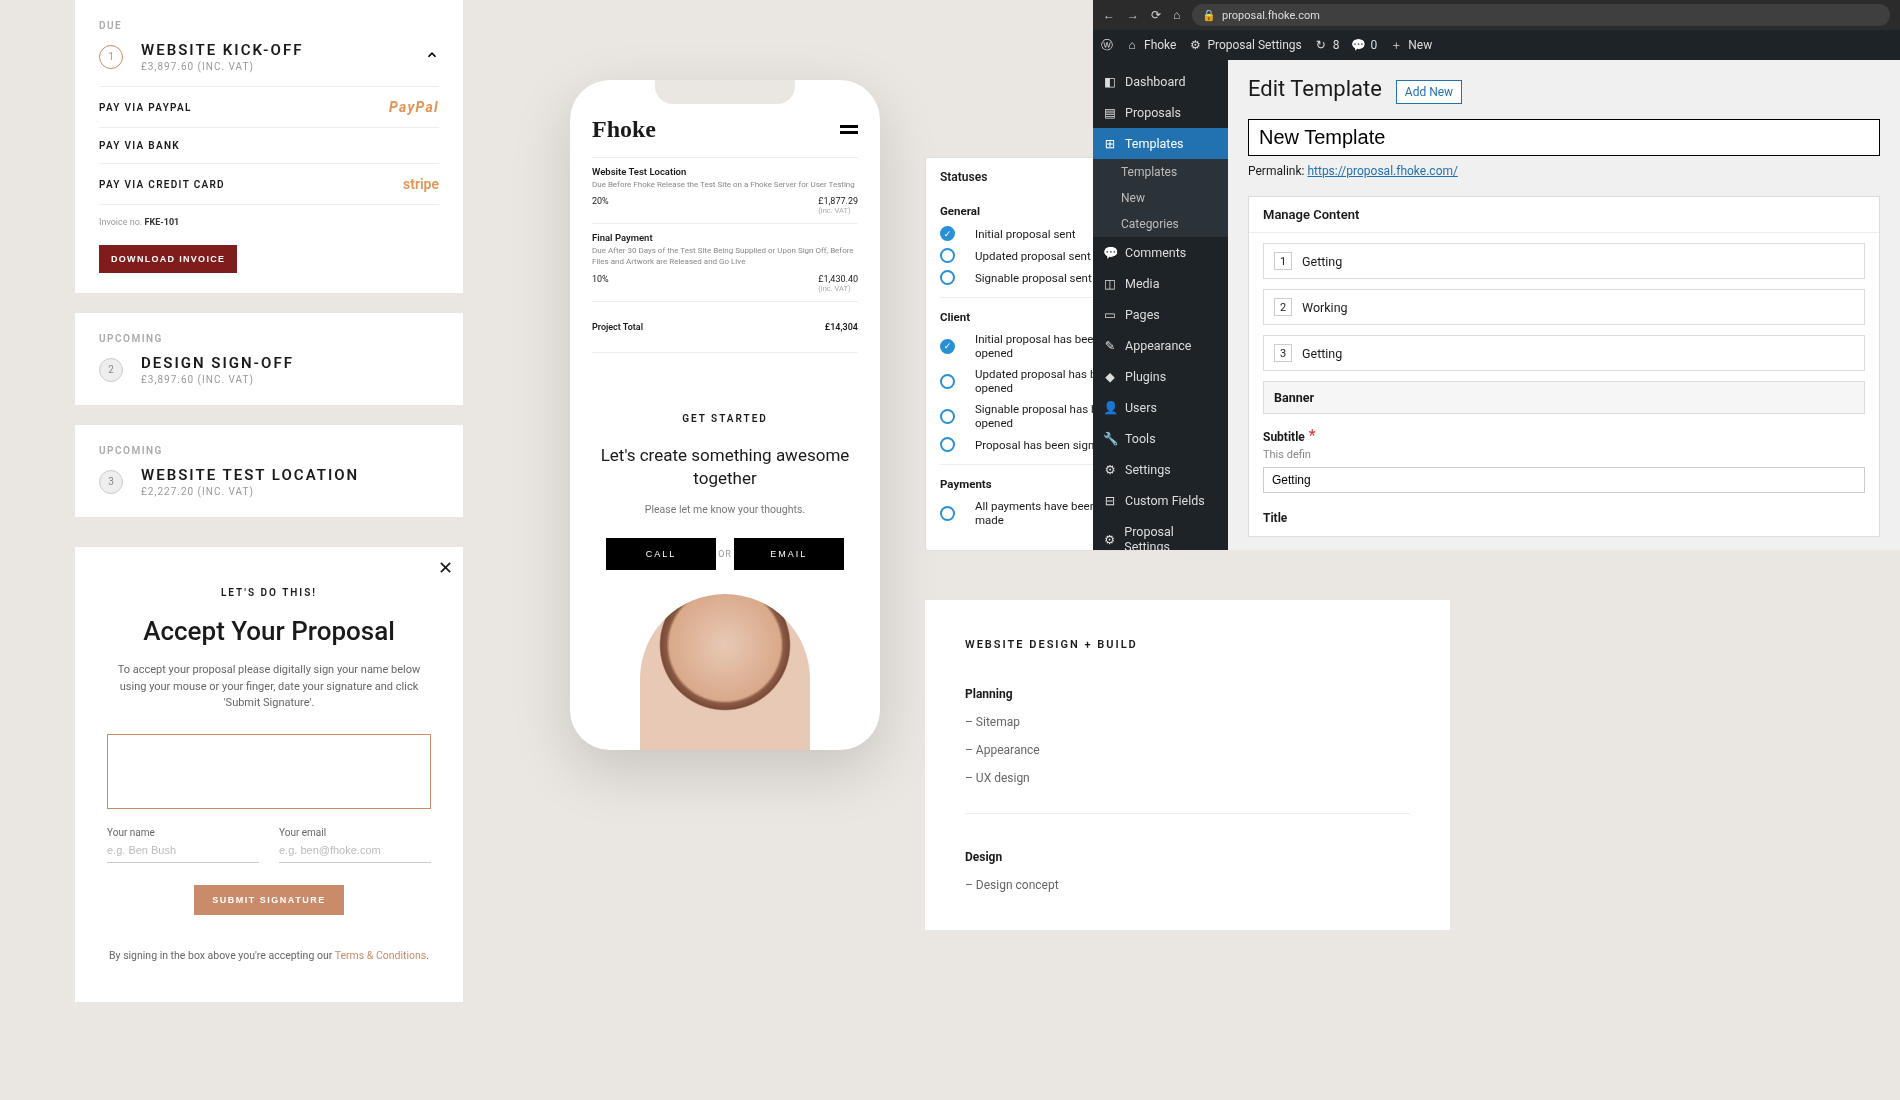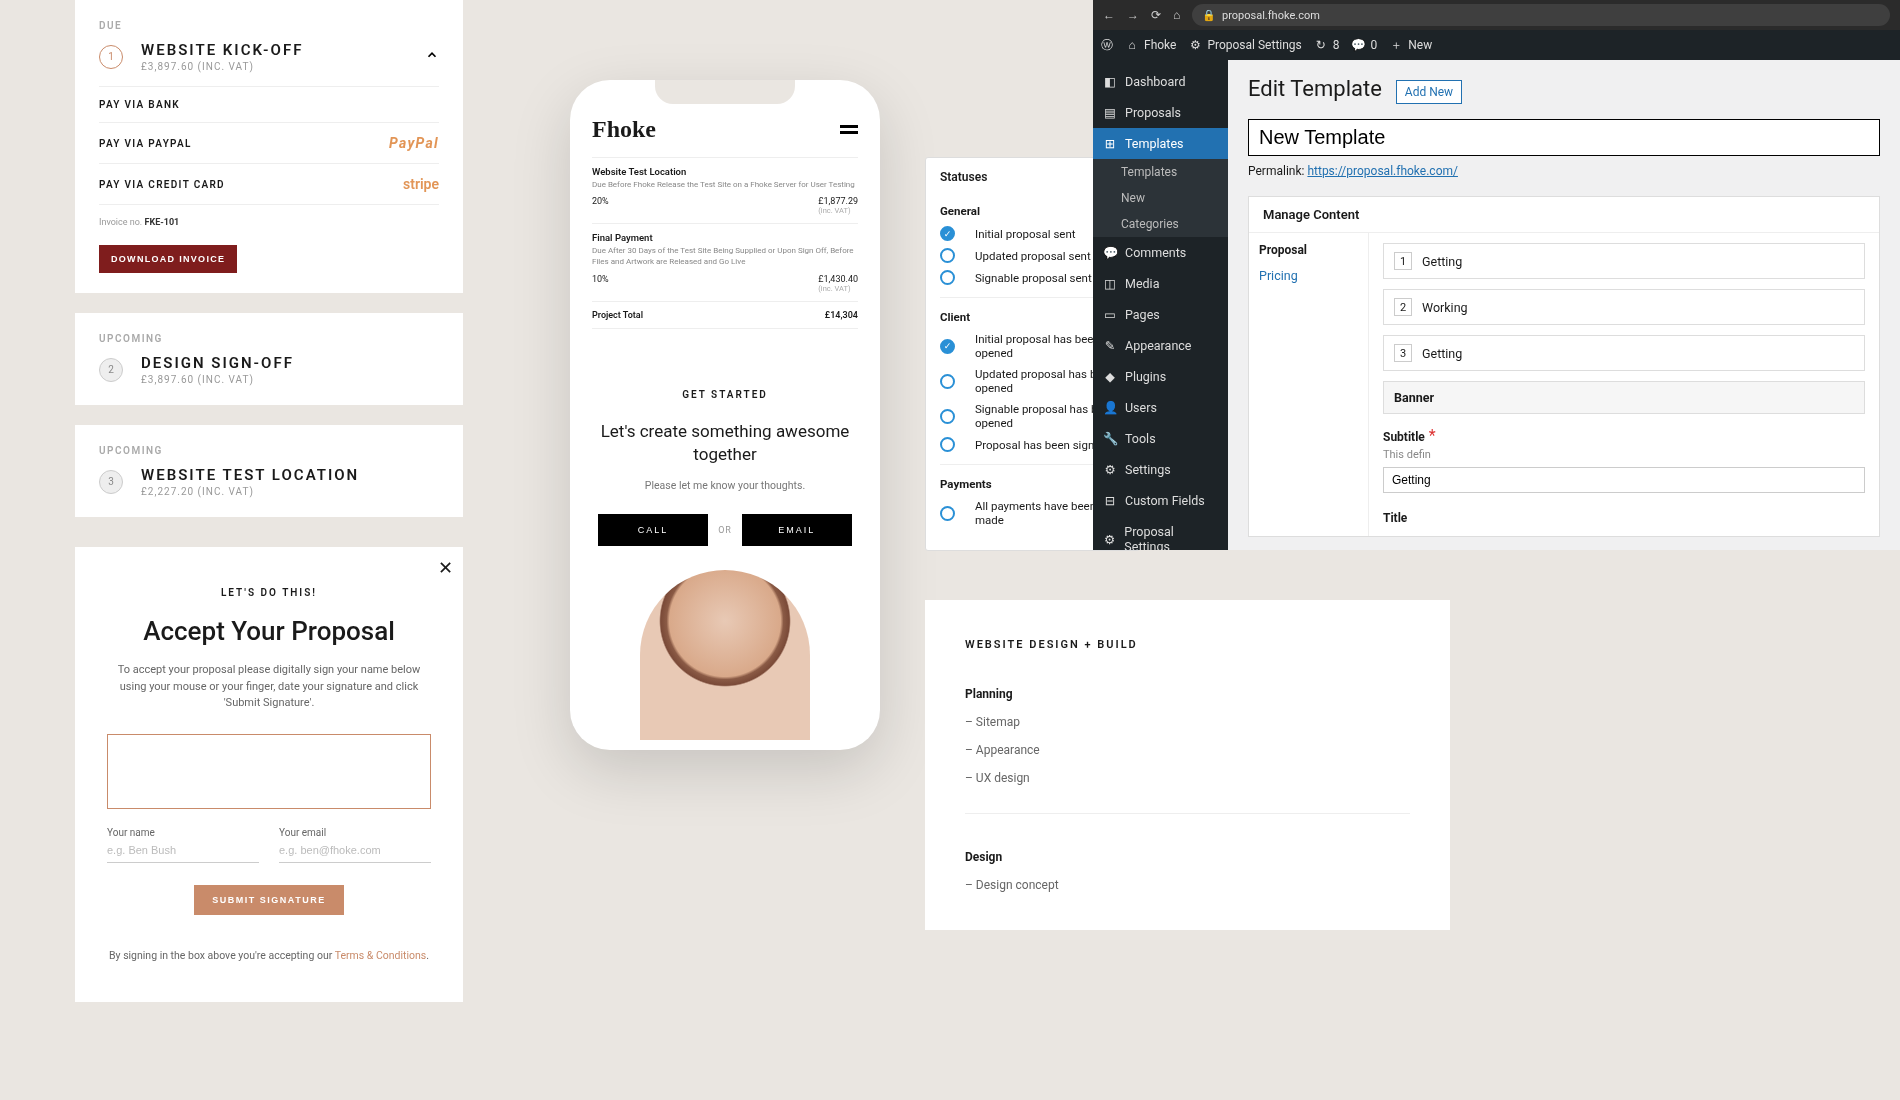--- a/index.html
+++ b/index.html
@@ -64,26 +64,26 @@
   .hamburger{ width:18px; cursor:pointer;}
   .hamburger div{ height:3px; background:#000; margin:3px 0;}
   .p-section{ font-size:9px; padding:8px 0; border-top:1px solid #eee;}
   .p-sec-title{ font-size:9.5px; font-weight:600;}
   .p-sec-sub{ font-size:8px; color:#888; margin-top:2px; line-height:1.4;}
   .p-row{ display:flex; justify-content:space-between; margin-top:6px;}
   .p-pct{ font-size:9px;}
   .p-amt{ font-size:9px; text-align:right;}
   .p-amt-sub{ font-size:7.5px; color:#aaa;}
   .p-total-row{ display:flex; justify-content:space-between; border-top:1px solid #eee;
-    border-bottom:1px solid #eee; padding:8px 0; font-size:9px; font-weight:600;}
+    border-bottom:1px solid #eee; padding:20px 0; font-size:9px; font-weight:600;}
   .get-started{ text-align:center; margin-top:60px;}
   .gs-eyebrow{ font-size:10px; letter-spacing:2px; font-weight:600;}
   .gs-title{ font-size:17px; margin-top:20px; line-height:1.35;}
   .gs-sub{ font-size:10.5px; color:#777; margin-top:14px;}
-  .gs-btns{ display:flex; align-items:center; justify-content:center; gap:10px; margin-top:22px;}
+  .gs-btns{ display:flex; align-items:center; justify-content:center; gap:2px; margin-top:22px;}
   .gs-btn{ background:#000; color:#fff; border:none; font-size:9px; letter-spacing:2px;
     padding:11px 0; width:110px; cursor:pointer;}
   .gs-or{ font-size:9px; letter-spacing:1px; color:#999;}
   .portrait{ margin-top:24px; display:flex; justify-content:center;}
   .portrait-img{ width:170px; height:170px; border-radius:50% 50% 0 0;
     background: radial-gradient(circle at 50% 30%, #e8c9b5 0%, #d9a98a 38%, #8a5a45 40%, #7a4a38 44%, #e8c9b5 45%);
     position:relative; overflow:hidden;}
 
   
   .statuses { position:absolute; left:925px; top:157px; width:215px; background:#fff;
@@ -166,25 +166,25 @@
         <div class="pay-sub">£3,897.60 (INC. VAT)</div>
       </div>
       <div class="chev">
         <svg width="14" height="14" viewBox="0 0 24 24" fill="none" stroke="#000" stroke-width="3">
             <path d="M6 15l6-6 6 6"></path>
           </svg>
       </div>
     </div>
     <div class="pay-meth-list">
       <div class="pay-meth">
-        <span>PAY VIA BANK</span>
-      </div>
-      <div class="pay-meth">
         <span>PAY VIA PAYPAL</span>
         <span class="pay-logo-paypal">PayPal</span>
+      </div>
+      <div class="pay-meth">
+        <span>PAY VIA BANK</span>
       </div>
       <div class="pay-meth">
         <span>PAY VIA CREDIT CARD</span>
         <span class="pay-logo-stripe">stripe</span>
       </div>
     </div>
     <div class="inv-no">
       <span>Invoice no.</span> <b>FKE-101</b>
     </div>
     <button class="dl-btn">DOWNLOAD INVOICE</button>
@@ -438,24 +438,20 @@
     <div class="wp-content">
       <span class="wp-h1">Edit Template</span>
       <span class="wp-addnew">Add New</span>
       <input class="wp-title-input" value="New Template" style="">
       <div class="permalink">
         <span>Permalink:</span> <a href="#">https://proposal.fhoke.com/</a>
       </div>
       <div class="wp-panel">
         <div class="wp-panel-h">Manage Content</div>
         <div class="wp-panel-body">
-          <div class="wp-panel-side">
-            <div class="wp-panel-side-h">Proposal</div>
-            <a href="#">Pricing</a>
-          </div>
           <div class="wp-panel-main">
             <div class="wp-step">
                 <div class="wp-step-num">1</div>
                 <span>Getting</span>
               </div>
             <div class="wp-step">
                 <div class="wp-step-num">2</div>
                 <span>Working</span>
               </div>
             <div class="wp-step">

